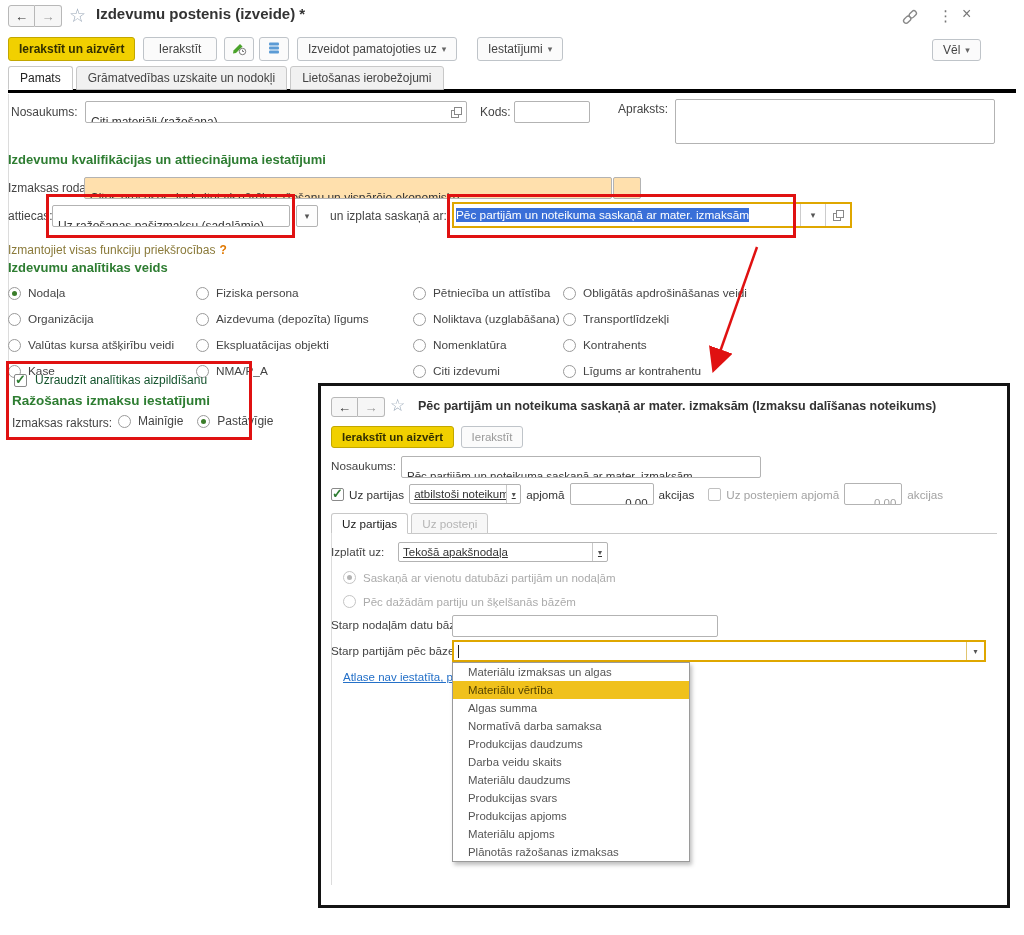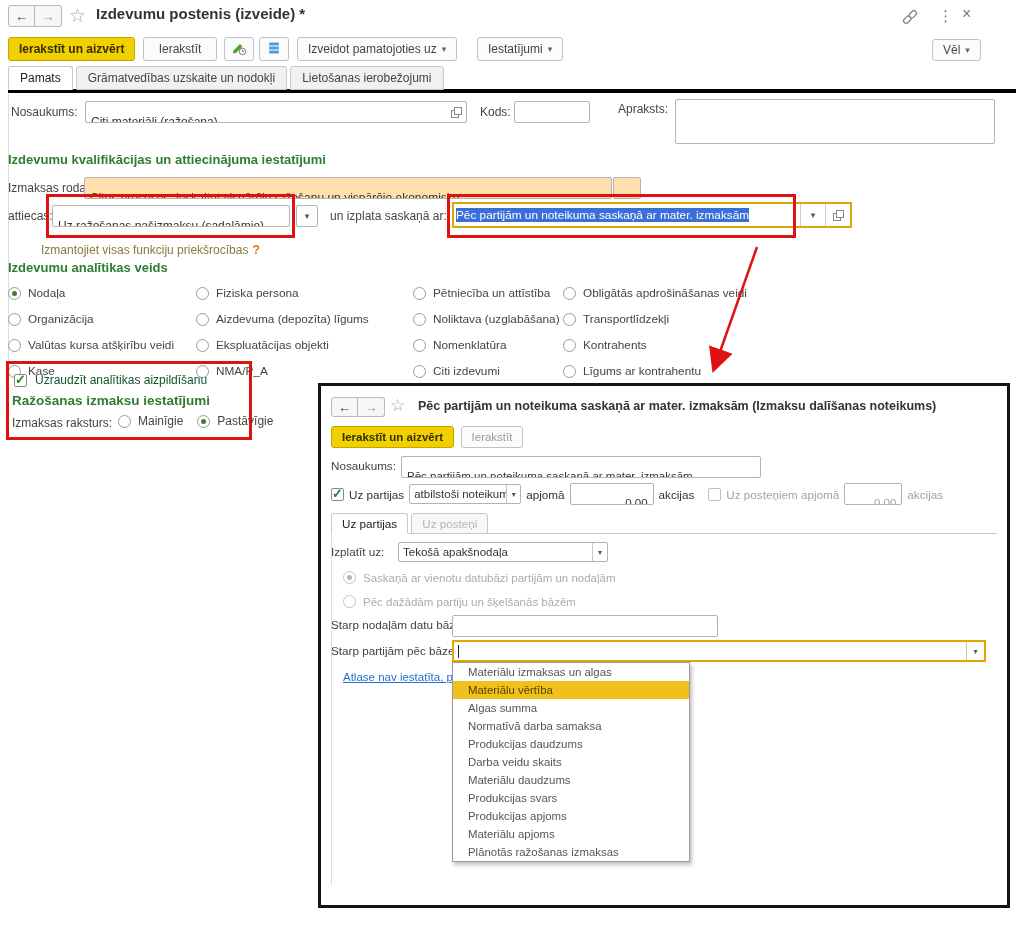--- a/index.html
+++ b/index.html
@@ -57,35 +57,35 @@
   .combo2 { position:absolute; left:452px; top:202px; width:400px; height:26px; border:2px solid #dfa700;
             background:#fff; display:flex; align-items:center; cursor:pointer; }
   .combo2 .txt { flex:1; overflow:hidden; white-space:nowrap; font-size:11.8px; padding-left:2px; }
   .sel-text { background:#3a6fd8; color:#fff; }
   .combo2 .sep { width:1px; align-self:stretch; background:#ccc; }
   .combo2 .arr { width:24px; text-align:center; font-size:9px; color:#555; }
   .combo2 .oic { width:24px; display:flex; justify-content:center; }
   .arrow-btn { position:absolute; width:22px; height:22px; border:1px solid #b3b3b3; border-radius:2px; background:#fdfdfd;
                font-size:9px; color:#555; display:flex; align-items:center; justify-content:center; cursor:pointer; }
 
-  .hint-link { position:absolute; left:8px; top:243px; font-size:12px; color:#8a7a3a; cursor:pointer;padding-left:33px; }
+  .hint-link { position:absolute; left:8px; top:243px; font-size:12px; color:#8a7a3a; cursor:pointer; }
   .hint-q { color:#e07800; font-weight:bold; margin-left:4px; }
 
   
   .dialog { position:absolute; left:318px; top:383px; width:692px; height:525px; background:#fff;
             border:3px solid #141414; z-index:4; font-size:11.7px; }
   .dialog .nav-group { left:10px; top:11px; }
   .dialog .nav-btn { height:20px; }
   .dialog .star { left:69px; top:9px; font-size:17px; }
   .dlg-title { position:absolute; left:97px; top:13px; font-size:12.5px; font-weight:bold; color:#333; white-space:nowrap; }
   .dlg-btn { position:absolute; height:22px; font-size:11.5px; }
   .dialog .field { height:20px; line-height:18px; font-size:11.5px; }
   .dialog .lbl { font-size:11.7px; }
   .batch-row { position:absolute; left:10px; top:98px; right:8px; height:20px; display:flex; align-items:center; gap:5px; white-space:nowrap; }
-  .combo-sm { border:1px solid #b3b3b3; border-radius:2px; background:#fff; height:20px; display:flex; align-items:center; cursor:pointer; }
+  .combo-sm { border:1px solid #b3b3b3; border-radius:2px; background:#fff; height:20px; display:flex; align-items:center; cursor:pointer;text-decoration:underline; }
   .combo-sm .txt { padding:0 4px; overflow:hidden; white-space:nowrap; font-size:11.5px; }
   .combo-sm .arr { width:15px; border-left:1px solid #c8c8c8; align-self:stretch; display:flex; align-items:center; justify-content:center; font-size:8px; color:#555; }
   .num { text-align:right; }
   .grayed, .grayed * { color:#a3a3a3 !important; }
   .cb.dis { border-color:#c0c0c0; }
   .dlg-tabbar { position:absolute; left:10px; right:10px; top:126px; height:22px; display:flex; align-items:flex-end; border-bottom:1px solid #c8c8c8; }
   .dlg-tabbar .tab { padding:3px 10px; font-size:11.7px; }
   .dlg-panel-edge { position:absolute; left:10px; top:148px; width:1px; height:351px; background:#dcdcdc; }
   .dis-radio { position:absolute; display:flex; align-items:center; }
   .dis-radio .radio { border-color:#c4c4c4; }

